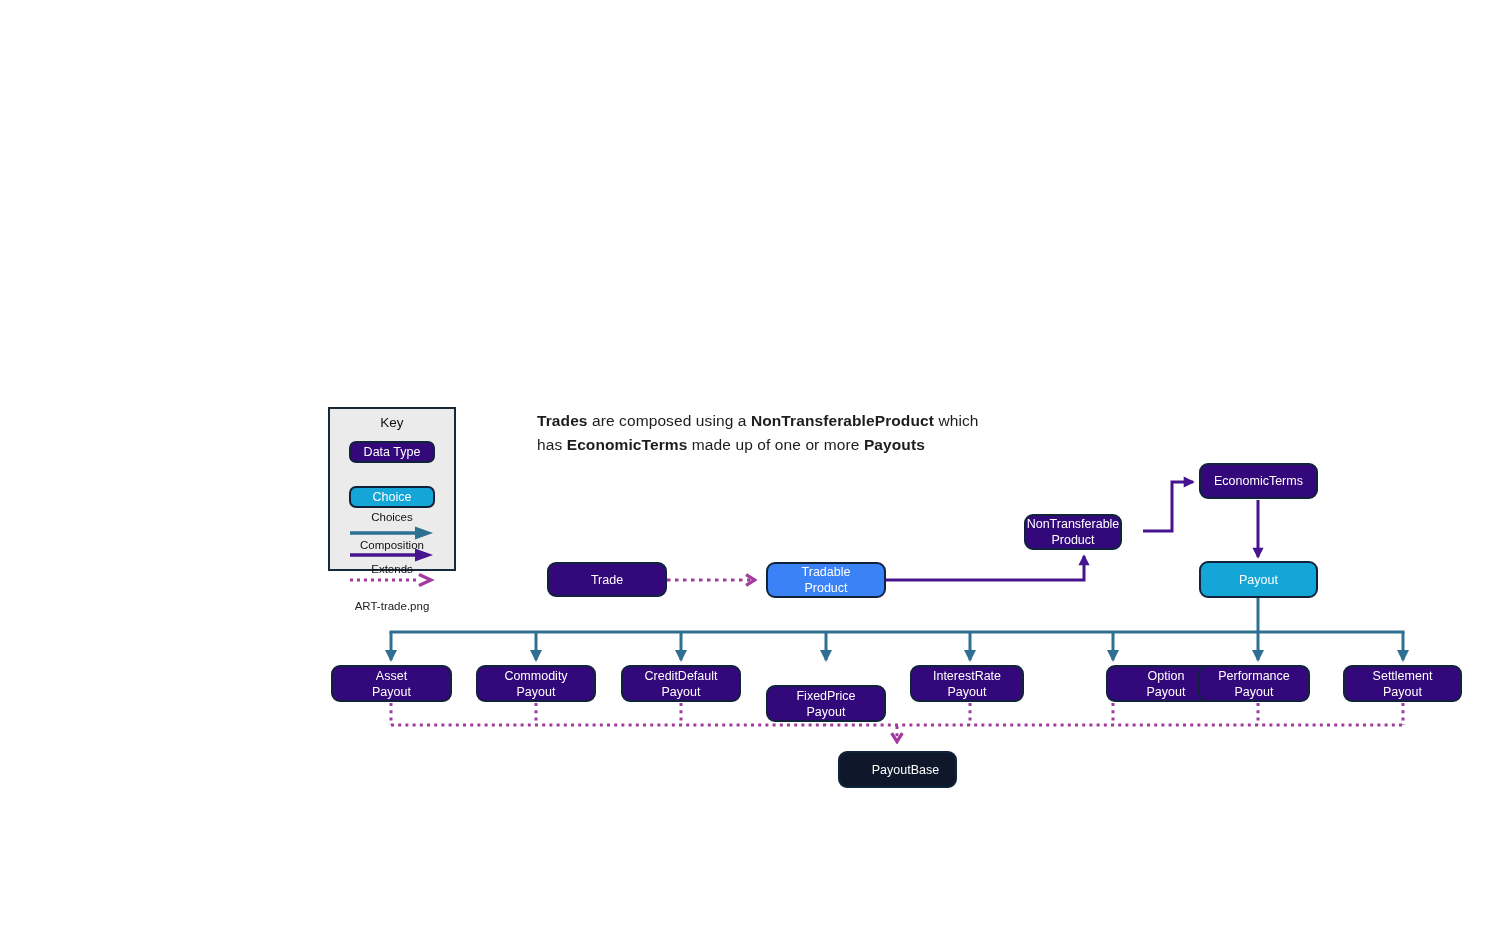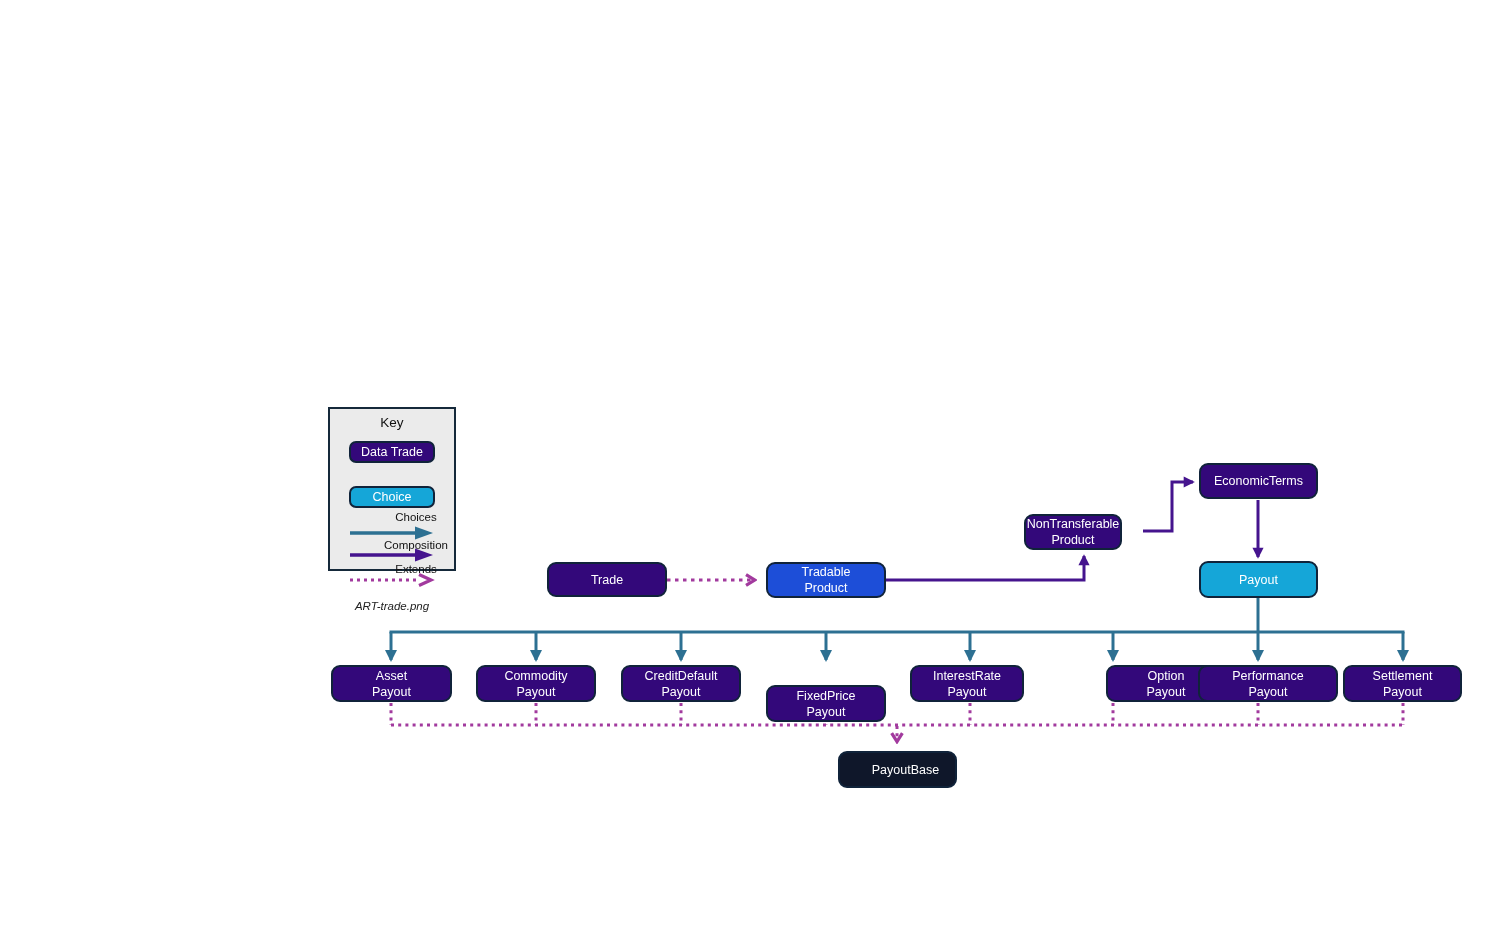--- a/index.html
+++ b/index.html
@@ -9,58 +9,58 @@
   }
   
   .node{
     position:absolute;box-sizing:border-box;
     border:2.5px solid #10233a;border-radius:9px;
     color:#ffffff;display:flex;align-items:center;justify-content:center;
     text-align:center;font-size:12.5px;line-height:16px;white-space:pre-line;
   }
   .fill-dark{background:#33087a;}
   .fill-cyan{background:#15a6d8;}
-  .fill-mid{background:#1d4ed8;}
+  .fill-mid{background:#3b82f6;}
   .fill-base{background:#0f172a;padding-left:16px;}
   
   .key-panel{
     position:absolute;left:328px;top:407px;width:128px;height:164px;
     box-sizing:border-box;background:#ebebeb;border:2.5px solid #15293a;
   }
   .key-heading{
     position:absolute;top:6px;left:0;width:100%;text-align:center;
     font-size:13.5px;color:#111111;
   }
   .key-node{position:absolute;left:19px;width:86px;height:22px;border-radius:7px;font-size:12.5px;}
   .key-label{
     position:absolute;left:0;width:100%;text-align:center;
-    font-size:11.5px;color:#111111;padding-left:24px;
+    font-size:11.5px;color:#111111;
   }
   .key-arrow{position:absolute;left:17px;}
   .caption{
     position:absolute;left:328px;top:600px;width:128px;text-align:center;
-    font-style:italic;font-size:11.5px;color:#222222;
+    font-size:11.5px;color:#222222;
   }
   
   .description{
     position:absolute;left:537px;top:409px;width:540px;
     font-size:15.5px;line-height:23.5px;color:#1d1d1d;letter-spacing:0.1px;
   }
   .description .b{font-weight:bold;}
   
   .wires{position:absolute;left:0;top:0;}
 </style>
 </head>
 <body>
 
 <div id="canvas">
 
   <div class="key-panel">
     <div class="key-heading">Key</div>
-    <div class="node key-node fill-dark" style="top:32px">Data Trade</div>
+    <div class="node key-node fill-dark" style="top:32px">Data Type</div>
     <div class="node key-node fill-cyan" style="top:77px">Choice</div>
 
     <div class="key-label" style="top:102px">Choices</div>
     <svg class="key-arrow" style="top:116px" width="90" height="16">
       <path d="M3,8 H69" stroke="#2d7092" stroke-width="3.5" fill="none"></path>
       <path d="M68,1.5 L86,8 L68,14.5 Z" fill="#2d7092"></path>
     </svg>
 
     <div class="key-label" style="top:130px">Composition</div>
     <svg class="key-arrow" style="top:138px" width="90" height="16">
@@ -69,20 +69,21 @@
     </svg>
 
     <div class="key-label" style="top:154px">Extends</div>
     <svg class="key-arrow" style="top:163px" width="90" height="16">
       <path d="M3,8 H72" stroke="#a23a9e" stroke-width="3" stroke-dasharray="3 4" fill="none"></path>
       <path d="M72,2.5 L84,8 L72,13.5" stroke="#a23a9e" stroke-width="3.2" fill="none"></path>
     </svg>
   </div>
   <div class="caption">ART-trade.png</div>
 
+  <div class="description"><span class="b">Trades</span><span> are composed using a </span><span class="b">NonTransferableProduct</span><span> which</span><br><span>has </span><span class="b">EconomicTerms</span><span> made up of one or more </span><span class="b">Payouts</span></div>
 
   <svg class="wires" width="1512" height="945" viewBox="0 0 1512 945">
     <defs>
       <marker id="ah-teal" markerUnits="userSpaceOnUse" markerWidth="15" markerHeight="14" viewBox="0 0 14 14" refX="11" refY="7" orient="auto">
         <path d="M1,1 L13,7 L1,13 Z" fill="#2d7092"></path>
       </marker>
       <marker id="ah-purple" markerUnits="userSpaceOnUse" markerWidth="14" markerHeight="13" viewBox="0 0 14 14" refX="11" refY="7" orient="auto">
         <path d="M1,1 L13,7 L1,13 Z" fill="#45148e"></path>
       </marker>
       <marker id="ah-chevron" markerUnits="userSpaceOnUse" markerWidth="13" markerHeight="15" viewBox="0 0 12 14" refX="8.5" refY="7" orient="auto">
@@ -127,19 +128,19 @@
   <div class="node fill-dark" style="left:476px;top:665px;width:120px;height:37px">Commodity
 Payout</div>
   <div class="node fill-dark" style="left:621px;top:665px;width:120px;height:37px">CreditDefault
 Payout</div>
   <div class="node fill-dark" style="left:766px;top:685px;width:120px;height:37px">FixedPrice
 Payout</div>
   <div class="node fill-dark" style="left:910px;top:665px;width:114px;height:37px">InterestRate
 Payout</div>
   <div class="node fill-dark" style="left:1106px;top:665px;width:120px;height:37px">Option
 Payout</div>
-  <div class="node fill-dark" style="left:1198px;top:665px;width:140px;height:37px">Performance
+  <div class="node fill-dark" style="left:1198px;top:665px;width:112px;height:37px">Performance
 Payout</div>
   <div class="node fill-dark" style="left:1343px;top:665px;width:119px;height:37px">Settlement
 Payout</div>
 
   <div class="node fill-base" style="left:838px;top:751px;width:119px;height:37px">PayoutBase</div>
 </div>
 
 </body></html>

